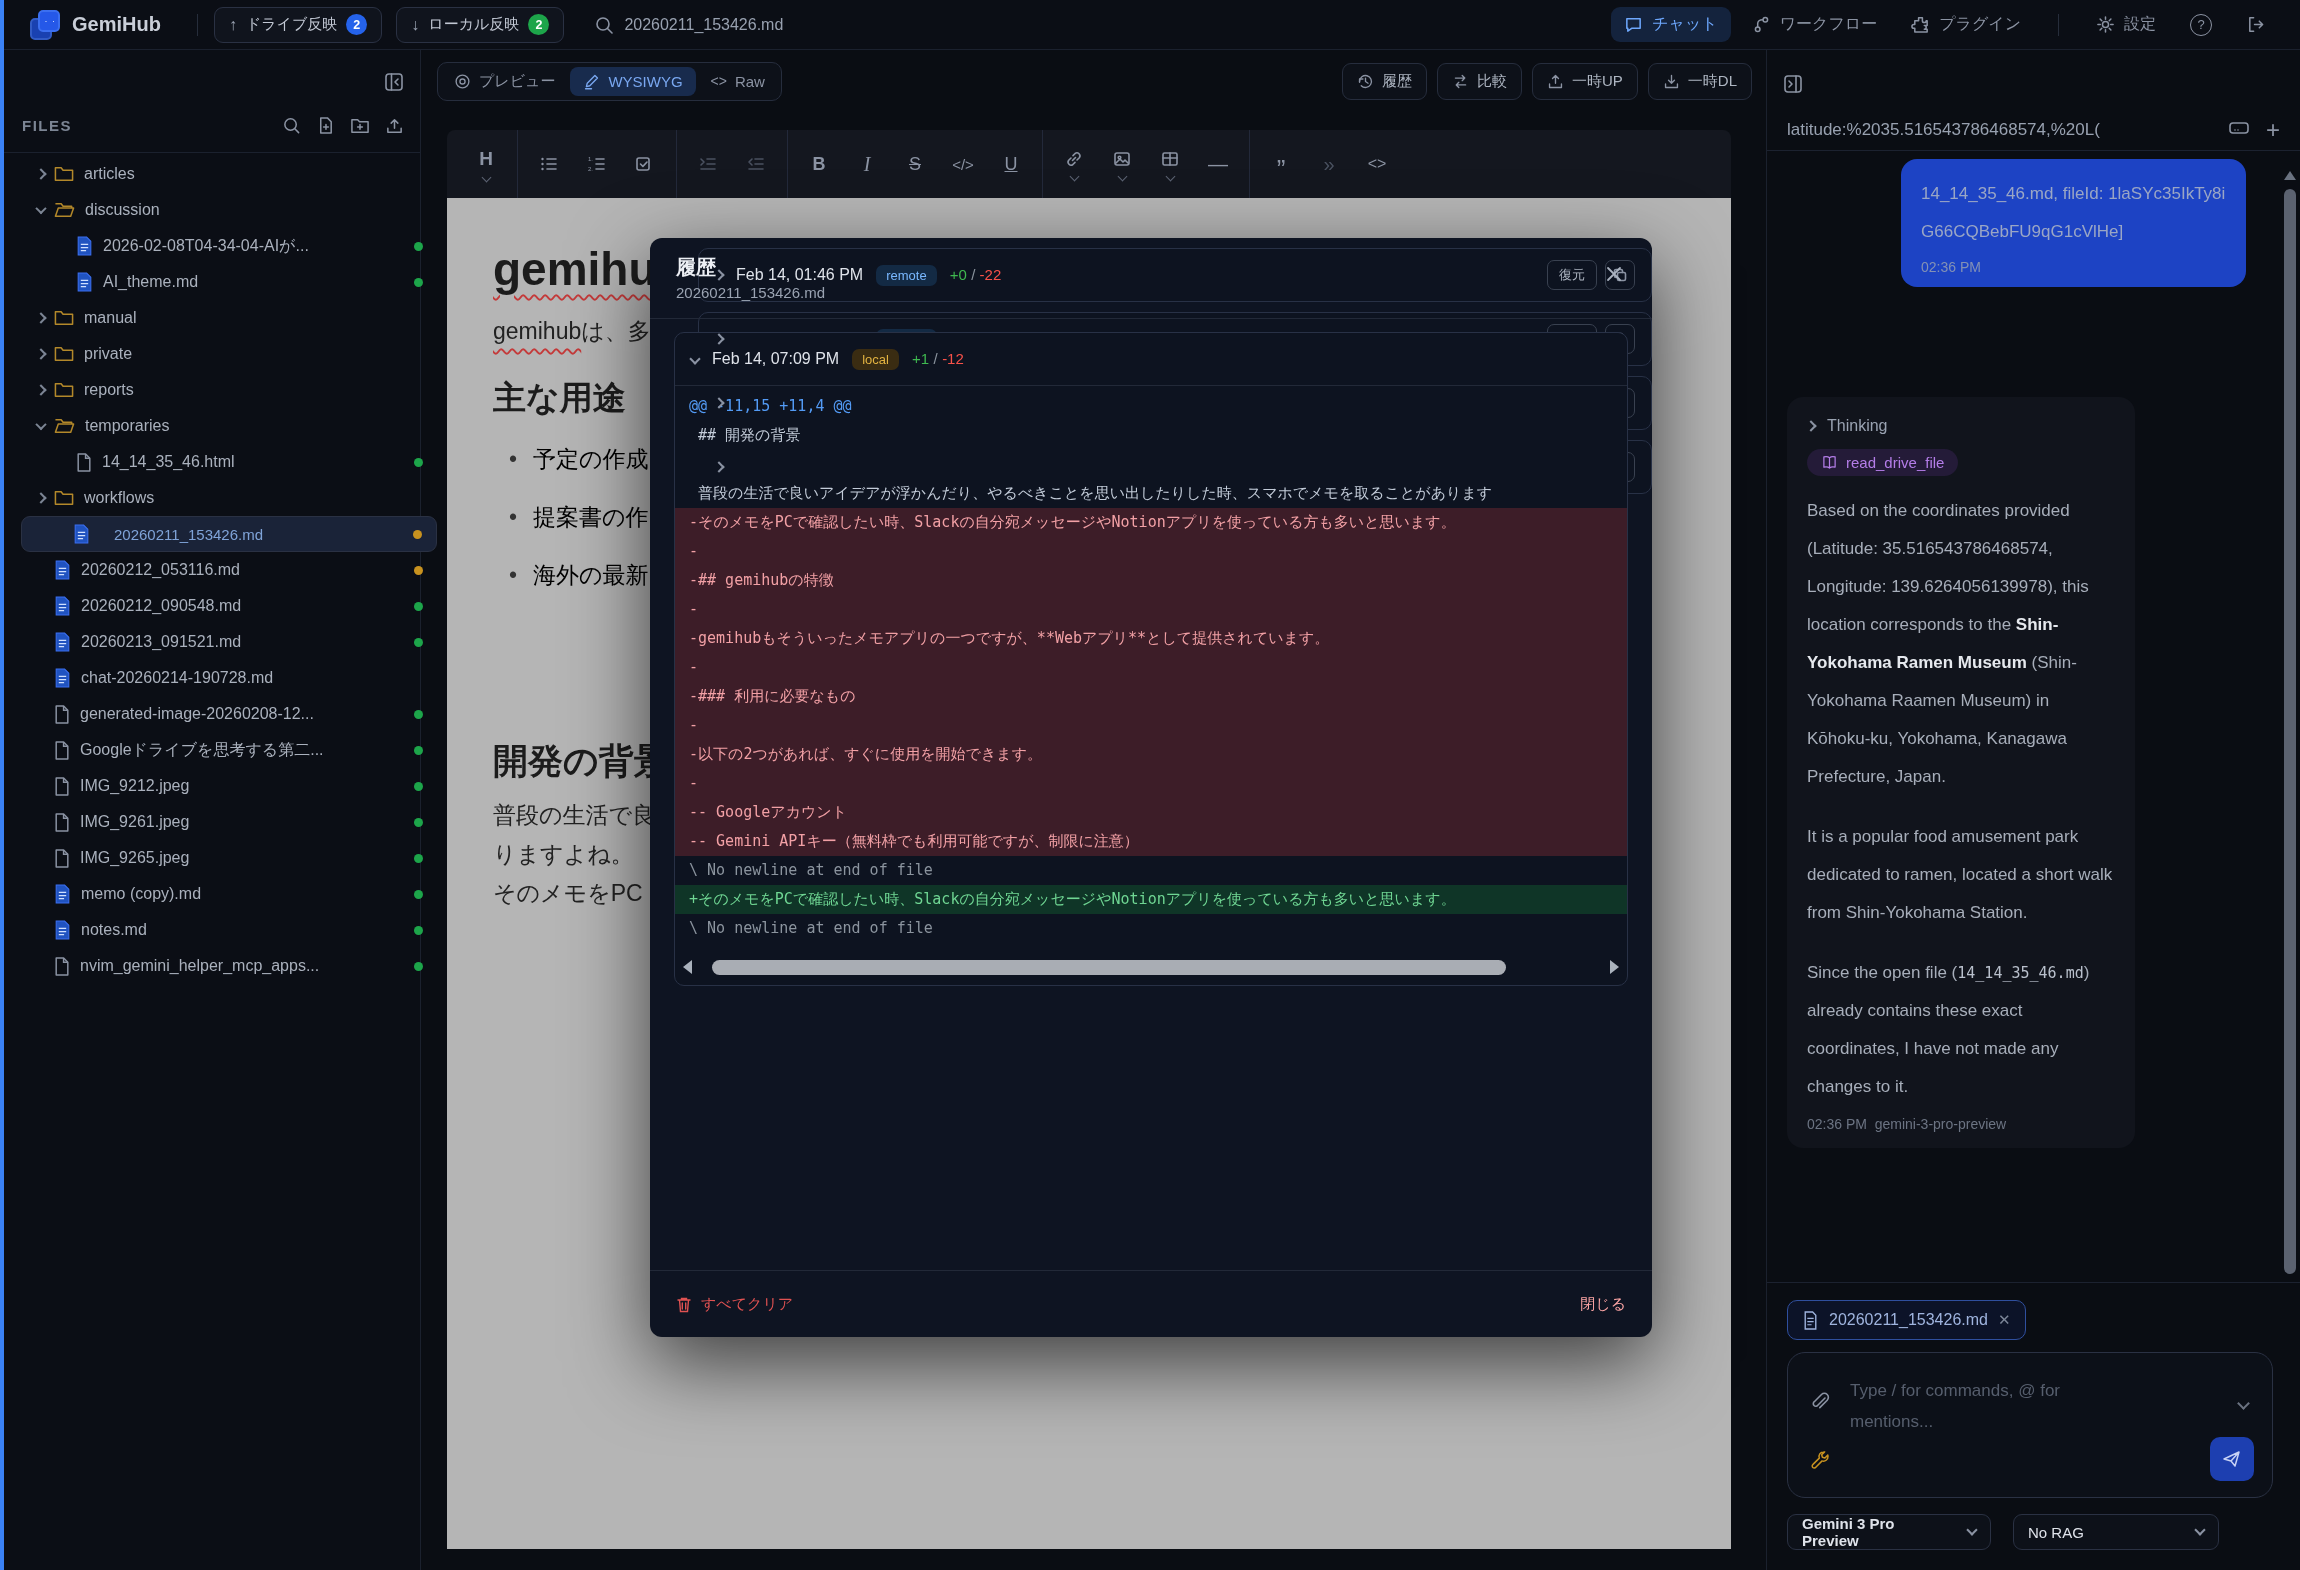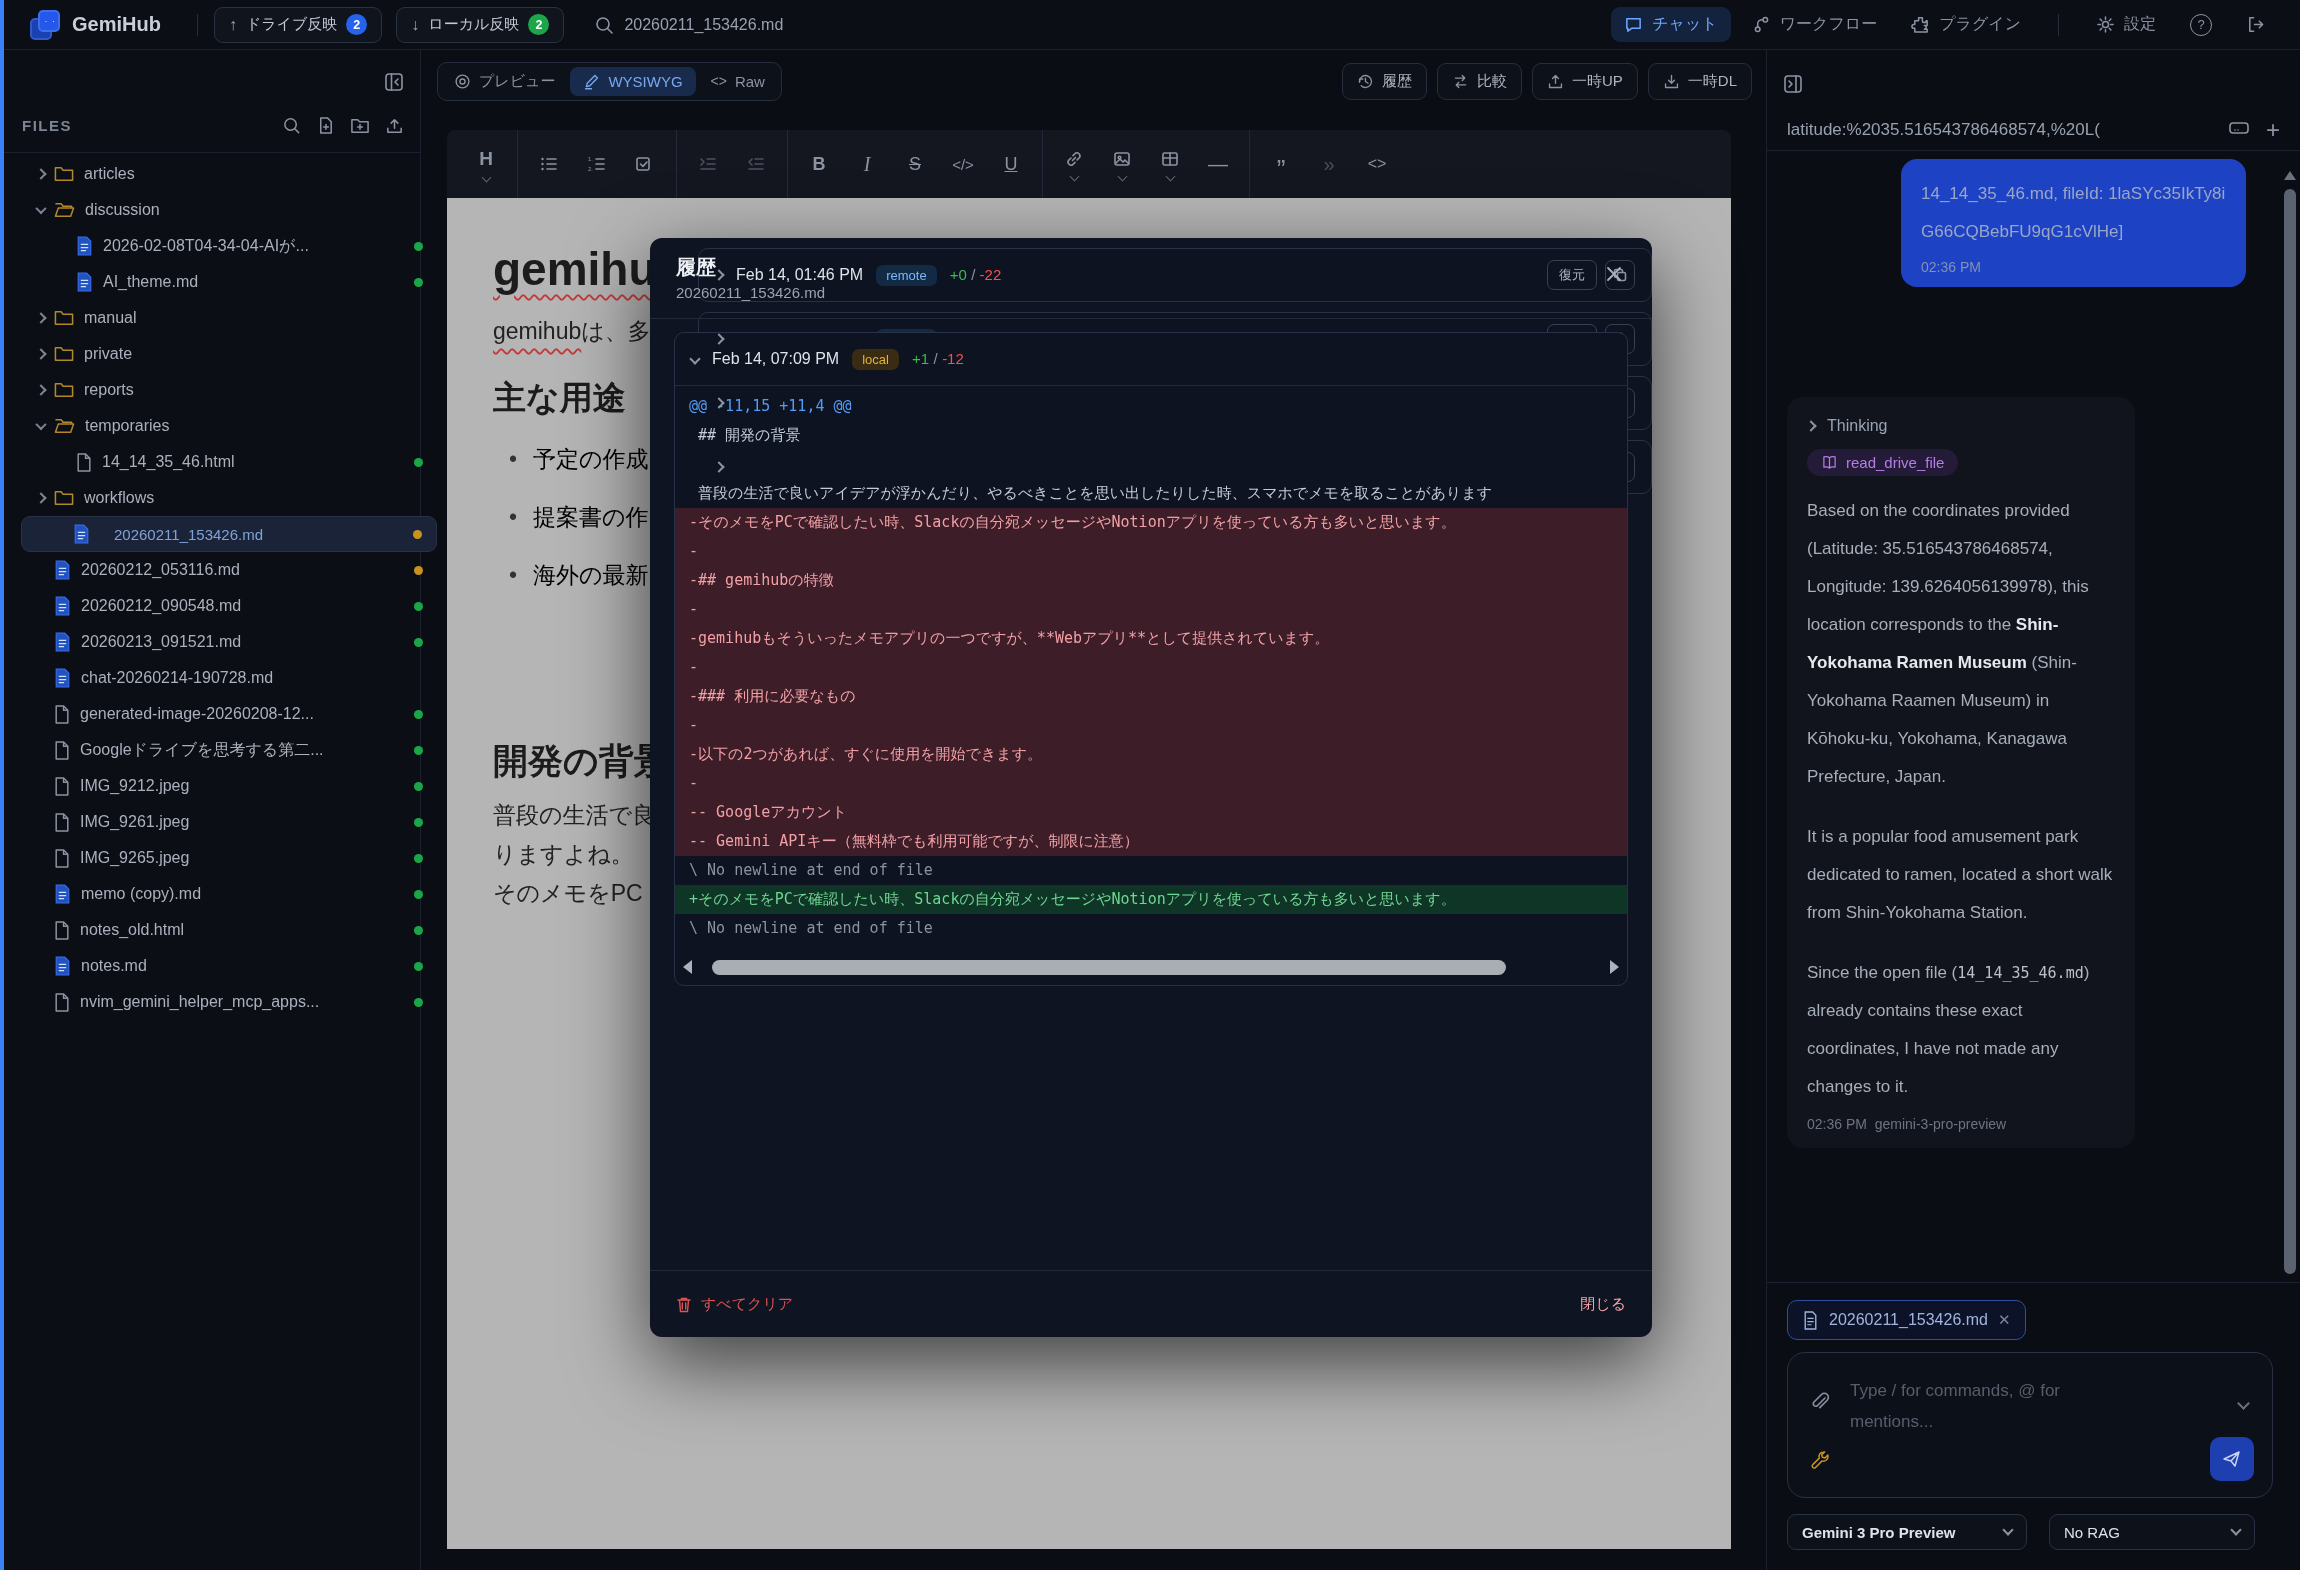--- a/index.html
+++ b/index.html
@@ -492,31 +492,20 @@
               <path d="M2 1h8l4 4v13H2z" fill="#2053c0" stroke="#3b6ff0" stroke-width="1"></path>
               <path d="M4.5 8h7M4.5 11h7M4.5 14h5" stroke="#cfe0ff" stroke-width="1.2"></path>
             </svg>
           </span>
     <span class="t-label">memo (copy).md</span>
     <span class="t-dot green"></span>
   </div>
         <div class="trow">
     <span class="t-chev none"></span>
     <span class="t-icon" style="margin-left: 0px;">
-            <svg width="16" height="19" viewBox="0 0 15 18">
-              <path d="M2 1h7l4 4v12H2z" fill="none" stroke="#8b93a3" stroke-width="1.4" stroke-linejoin="round"></path>
-              <path d="M9 1v4h4" fill="none" stroke="#8b93a3" stroke-width="1.4"></path>
-            </svg>
-          </span>
-    <span class="t-label">notes_old.html</span>
-    <span class="t-dot green"></span>
-  </div>
-        <div class="trow">
-    <span class="t-chev none"></span>
-    <span class="t-icon" style="margin-left: 0px;">
             <svg width="17" height="20" viewBox="0 0 16 19">
               <path d="M2 1h8l4 4v13H2z" fill="#2053c0" stroke="#3b6ff0" stroke-width="1"></path>
               <path d="M4.5 8h7M4.5 11h7M4.5 14h5" stroke="#cfe0ff" stroke-width="1.2"></path>
             </svg>
           </span>
     <span class="t-label">notes.md</span>
     <span class="t-dot green"></span>
   </div>
         <div class="trow">
     <span class="t-chev none"></span>
@@ -933,21 +922,21 @@
           </svg>
       </span>
       <span class="send-btn">
         <svg width="22" height="22" viewBox="0 0 22 22">
             <path d="M3 11l15-7-4 14-4-5zM10 13l8-9" stroke="#c7d2f5" stroke-width="1.5" fill="none" stroke-linejoin="round"></path>
           </svg>
       </span>
     </div>
 
     <div class="sel-row">
-      <div class="sel" style="width:240px;justify-content:space-between;">
+      <div class="sel" style="width:204px;justify-content:space-between;">
         <span style="font-weight:700;">Gemini 3 Pro Preview</span>
         <span class="s-chev"></span>
       </div>
       <div class="sel" style="width:206px;justify-content:space-between;">
         <span>No RAG</span>
         <span class="s-chev"></span>
       </div>
     </div>
   </div>
 </div>

